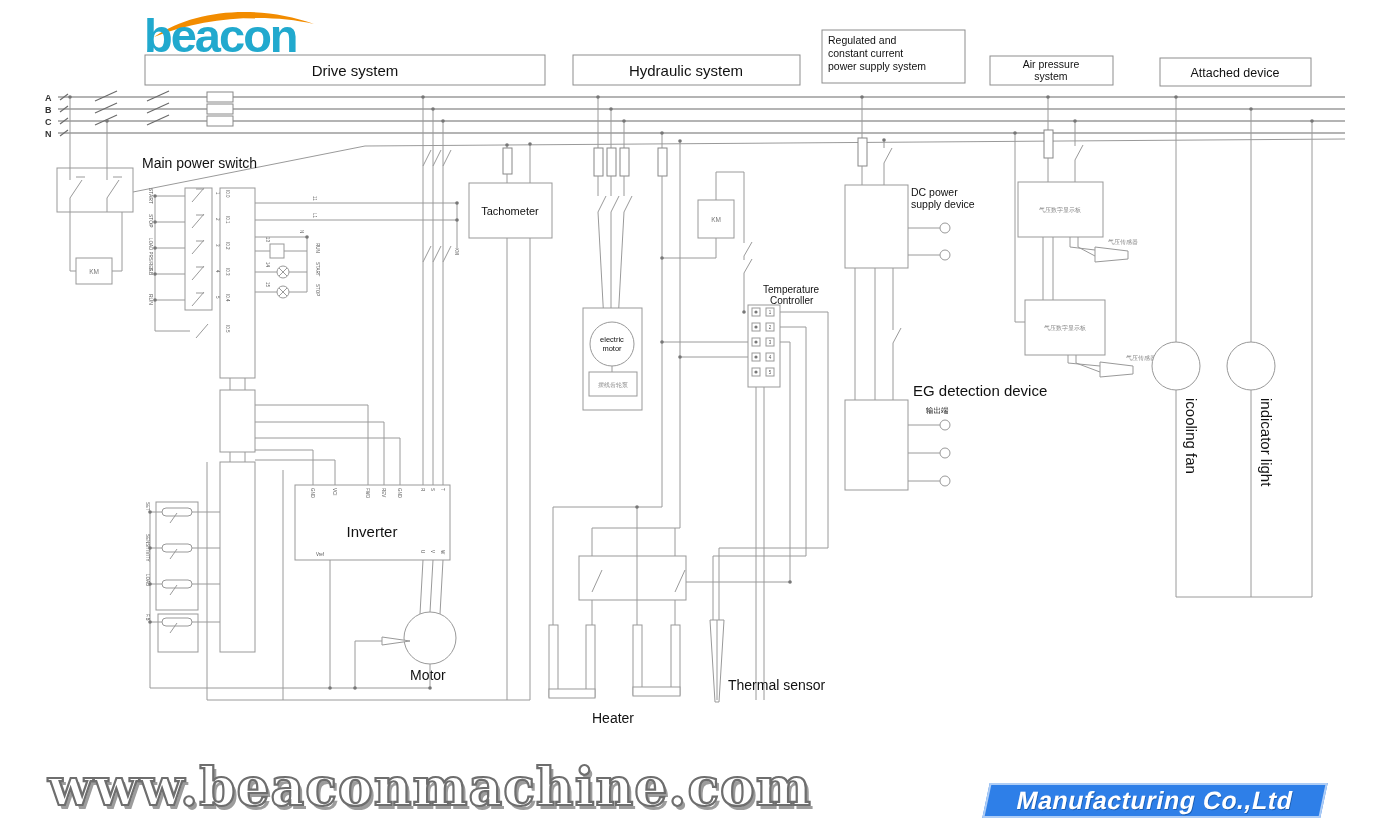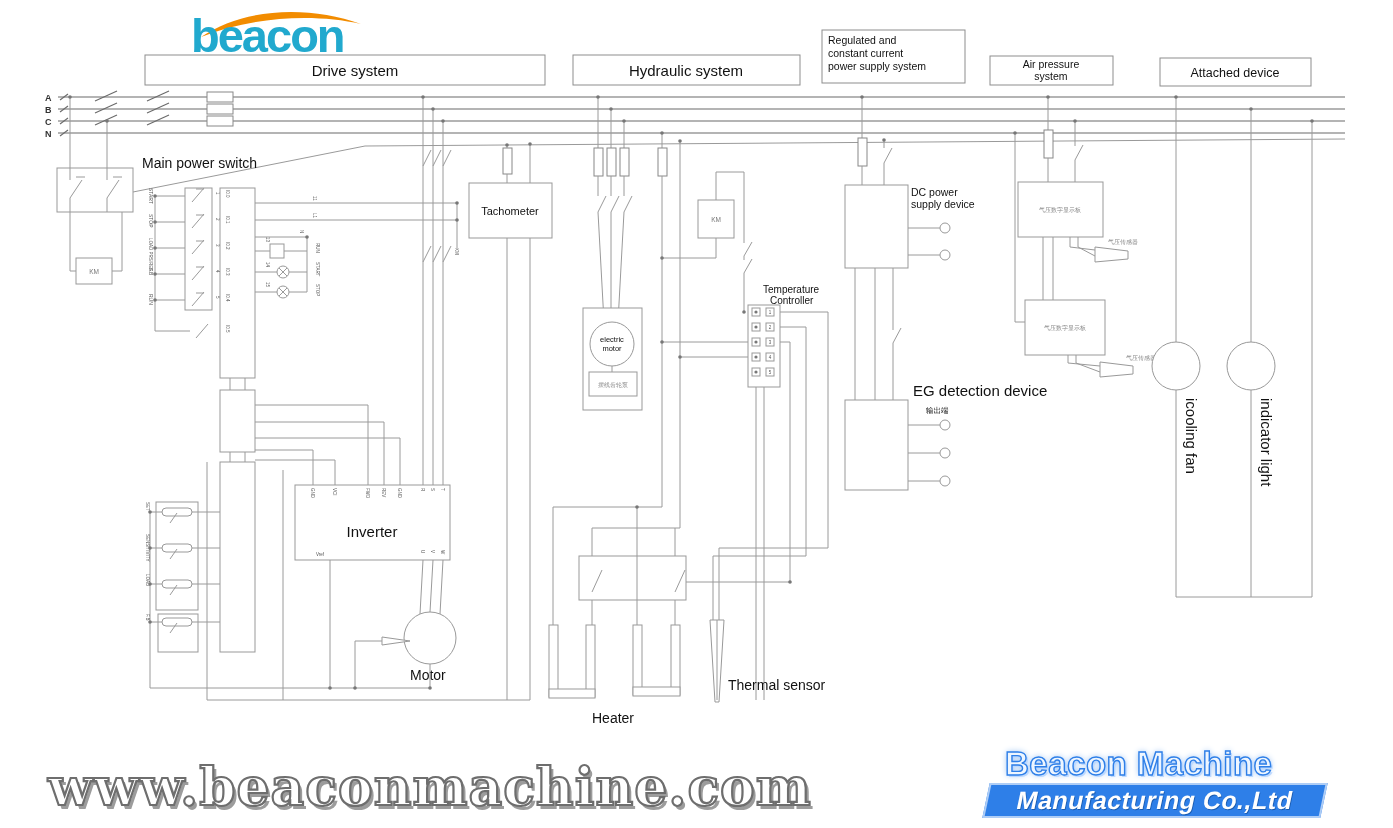--- a/index.html
+++ b/index.html
@@ -13,21 +13,21 @@
   svg .fz{stroke:#888;fill:#fff;}
   svg .dot{fill:#777;stroke:none;}
   svg text{font-family:"Liberation Sans",sans-serif;fill:#111;}
   svg .ph{font-size:9px;font-weight:bold;fill:#333;}
   svg .t15{font-size:15px;} svg .t14{font-size:14px;} svg .t125{font-size:12.5px;}
   svg .t11{font-size:11px;} svg .t10{font-size:10.5px;} svg .t9{font-size:10px;}
   svg .t7{font-size:7.5px;} svg .t65{font-size:6.5px;fill:#777;}
   svg .t6{font-size:6px;fill:#888;} svg .t5{font-size:5px;fill:#555;}
   svg .t45{font-size:4.5px;fill:#555;} svg .mid{text-anchor:middle;}
   
-  .logo{position:absolute;left:138px;top:2px;width:210px;height:64px;margin-left:47px;}
+  .logo{position:absolute;left:138px;top:2px;width:210px;height:64px;}
   .logo .swoosh{position:absolute;left:8px;top:2px;}
   .logo .logo-text{position:absolute;left:6px;top:10px;font-size:47px;font-weight:bold;
         color:#21a9ce;letter-spacing:-2px;line-height:1;}
   
   .watermark{position:absolute;left:28px;top:756px;font-family:"DejaVu Serif",serif;
       font-weight:bold;font-size:52px;letter-spacing:1px;color:#ffffff;
       -webkit-text-stroke:2.2px #6e6e6e;
       text-shadow:3px 4px 0 #9c9c9c;margin-left:20px;}
   
   .fl-top{position:absolute;left:1005px;top:745px;font-size:33px;font-weight:bold;
@@ -516,18 +516,17 @@
 
 <div class="logo">
   <svg class="swoosh" width="175" height="36" viewBox="0 0 175 36">
     <path d="M 8 33 C 50 4 115 1 168 20 C 120 9 58 13 8 33 Z" fill="#f28c00"></path>
   </svg>
   <div class="logo-text">beacon</div>
 </div>
 
 <div class="watermark">www.beaconmachine.com</div>
 
-<div class="fl-top">Beacon Machine</div>
 <div class="fl-band">
   <span>Manufacturing Co.,Ltd</span>
 </div>
 
 </div>
 
 </body></html>

